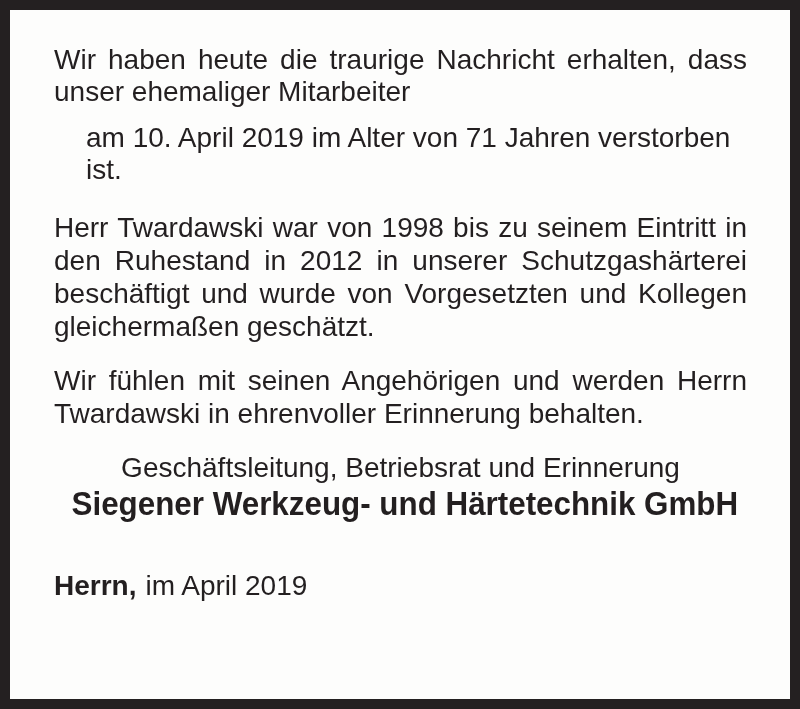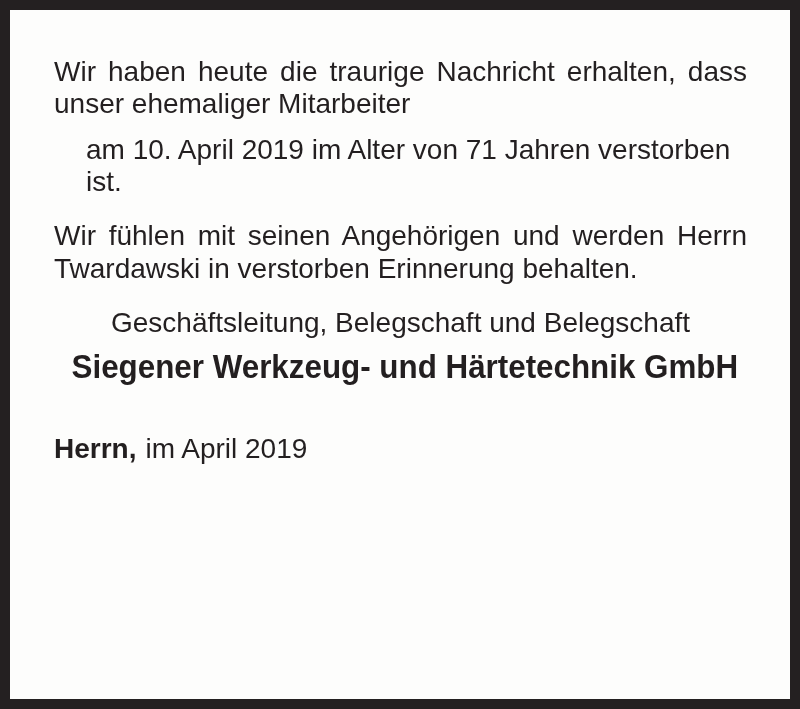--- a/index.html
+++ b/index.html
@@ -16,21 +16,21 @@
     height: 709px;
     background: #242021;
     padding: 10px;
   }
   .paper {
     box-sizing: border-box;
     width: 780px;
     height: 689px;
     background: #fdfdfc;
     color: #231f20;
-    padding: 46px 43px 0 44px;
+    padding: 34px 43px 0 44px;
     overflow: hidden;
   }
   p { margin: 0; }
   .body-text {
     font-size: 28px;
     line-height: 32px;
     color: #231f20;
   }
   .intro {
     text-align: justify;
@@ -56,21 +56,21 @@
     line-height: 33px;
     text-align: justify;
   }
   .para-service   { margin-top: 25px; }
   .para-condolence{ margin-top: 21px; }
   .signature-line {
     margin-top: 22px;
     text-align: center;
   }
   .company-line {
-    margin-top: 8px;
+    margin-top: 0;
     line-height: 40px;
     text-align: right;
     white-space: nowrap;
   }
   .company-line .scale {
     display: inline-block;
     font-size: 33px;
     font-weight: bold;
     transform: scaleX(0.95);
     transform-origin: center center;
@@ -86,24 +86,25 @@
 <body>
 
 <div class="frame">
   <div class="paper">
 
     <p class="body-text intro">Wir haben heute die traurige Nachricht erhalten, dass unser ehemaliger Mitarbeiter</p>
 
 
     <p class="body-text death-line">am 10. April 2019 im Alter von 71 Jahren verstorben ist.</p>
 
+    <p class="body-text para para-service">Herr Twardawski war von 1998 bis zu seinem Eintritt in den Ruhestand in 2012 in unserer Schutzgashärterei beschäftigt und wurde von Vorgesetzten und Kollegen gleichermaßen geschätzt.</p>
 
-    <p class="body-text para para-condolence">Wir fühlen mit seinen Angehörigen und werden Herrn Twardawski in verstorben Erinnerung behalten.</p>
+    <p class="body-text para para-condolence">Wir fühlen mit seinen Angehörigen und werden Herrn Twardawski in ehrenvoller Erinnerung behalten.</p>
 
-    <p class="body-text signature-line">Geschäftsleitung, Belegschaft und Belegschaft</p>
+    <p class="body-text signature-line">Geschäftsleitung, Betriebsrat und Erinnerung</p>
 
     <p class="company-line">
       <span class="scale">Siegener Werkzeug- und Härtetechnik GmbH</span>
     </p>
 
     <p class="body-text place-date">
       <span class="place">Herrn,</span><span class="date">im April 2019</span>
     </p>
 
   </div>

